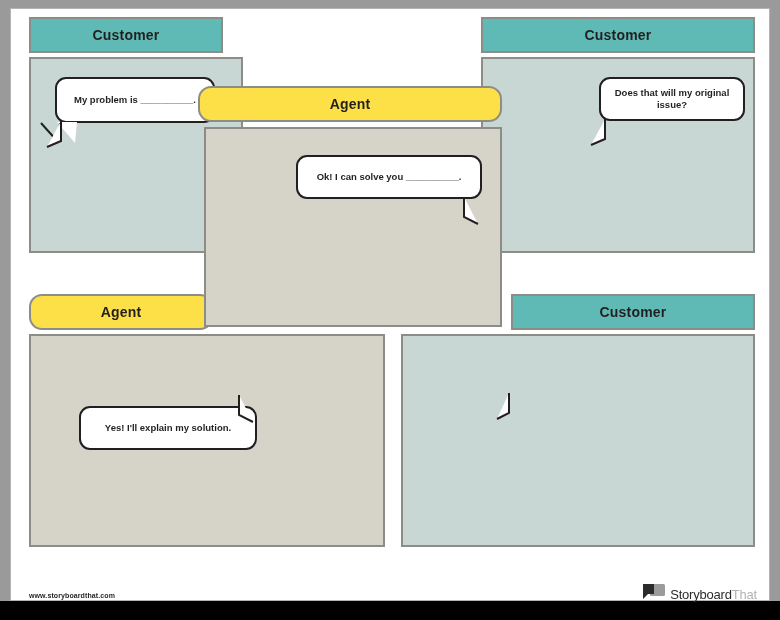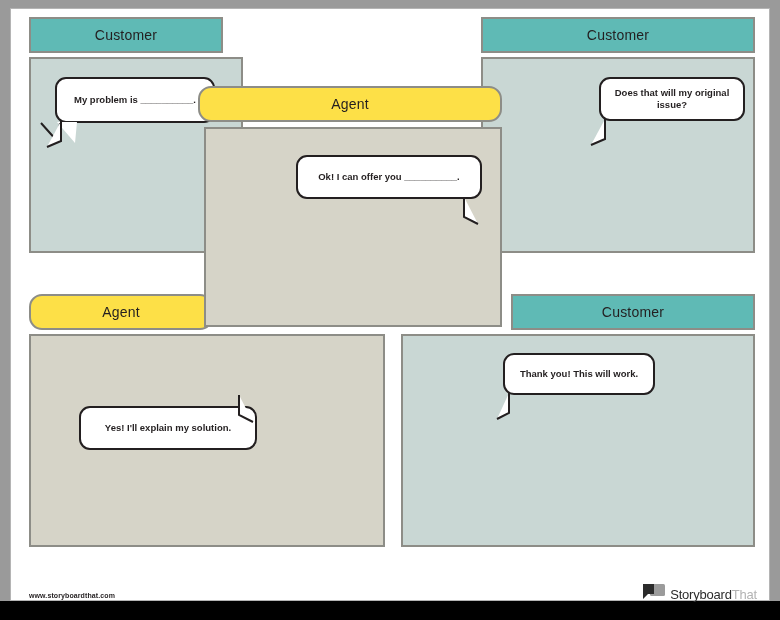--- a/index.html
+++ b/index.html
@@ -50,21 +50,21 @@
 
   
   .header {
     position: absolute;
     box-sizing: border-box;
     border: 2px solid #8d8d87;
     display: flex;
     align-items: center;
     justify-content: center;
     color: #231f20;
-    font-weight: normal;
+    font-weight: bold;
     font-size: 14px;
     letter-spacing: .2px;
   }
   .header.teal   { background: #5fbab5; }
   .header.yellow { background: #fde047; border-radius: 13px; }
 
   .body {
     position: absolute;
     box-sizing: border-box;
     border: 2px solid #8d8d87;
@@ -167,21 +167,21 @@
           <path d="M6,0 L6,20 L-8,26" stroke="#231f20" stroke-width="2" fill="#ffffff"></path>
         </svg>
       </div>
     </div>
 
     <div class="header yellow" style="left:187px; top:77px; width:304px; height:36px; z-index:5;">
       <span>Agent</span>
     </div>
     <div class="body warm" style="left:193px; top:118px; width:298px; height:200px; z-index:6;">
       <div class="bubble" style="left:90px; top:26px; width:186px; height:44px;">
-        <span class="txt">Ok! I can offer you __________.</span>
+        <span class="txt">Ok! I can solve you __________.</span>
       </div>
       <div class="tail" style="left:254px; top:68px;">
         <svg width="26" height="26" viewBox="0 0 26 26">
           <path d="M4,0 L4,20 L18,27" stroke="#231f20" stroke-width="2" fill="#ffffff"></path>
         </svg>
       </div>
     </div>
 
     <div class="header yellow" style="left:18px; top:285px; width:184px; height:36px;">
       <span>Agent</span>
@@ -194,23 +194,20 @@
         <svg width="26" height="26" viewBox="0 0 26 26">
           <path d="M4,0 L4,20 L18,27" stroke="#231f20" stroke-width="2" fill="#ffffff"></path>
         </svg>
       </div>
     </div>
 
     <div class="header teal" style="left:500px; top:285px; width:244px; height:36px;">
       <span>Customer</span>
     </div>
     <div class="body blue" style="left:390px; top:325px; width:354px; height:213px;">
-      <div class="bubble" style="left:100px; top:17px; width:152px; height:42px;">
-        <span class="txt">Thank you! This will work.</span>
-      </div>
       <div class="tail" style="left:100px; top:57px;">
         <svg width="26" height="26" viewBox="0 0 26 26">
           <path d="M6,0 L6,20 L-6,26" stroke="#231f20" stroke-width="2" fill="#ffffff"></path>
         </svg>
       </div>
     </div>
 
     <div class="footer-url">www.storyboardthat.com</div>
 
     <div class="logo">

